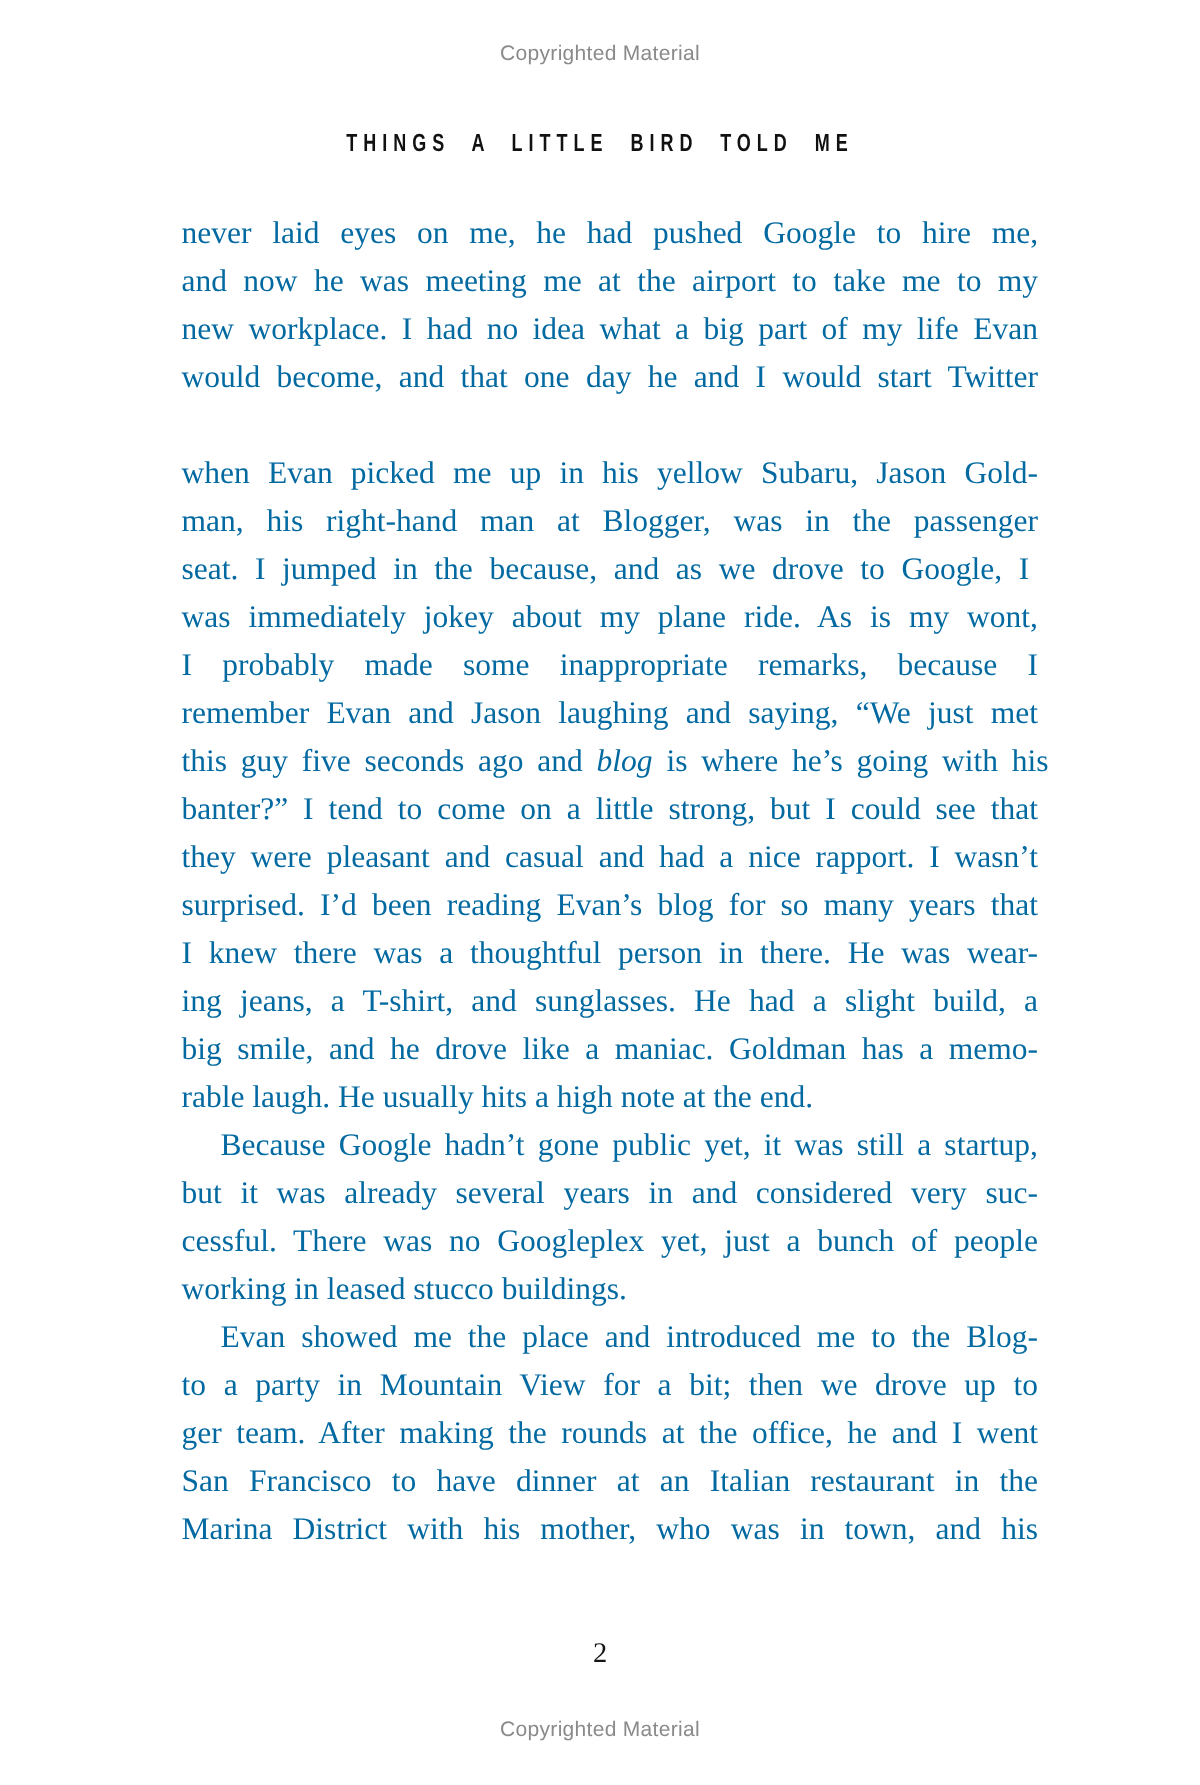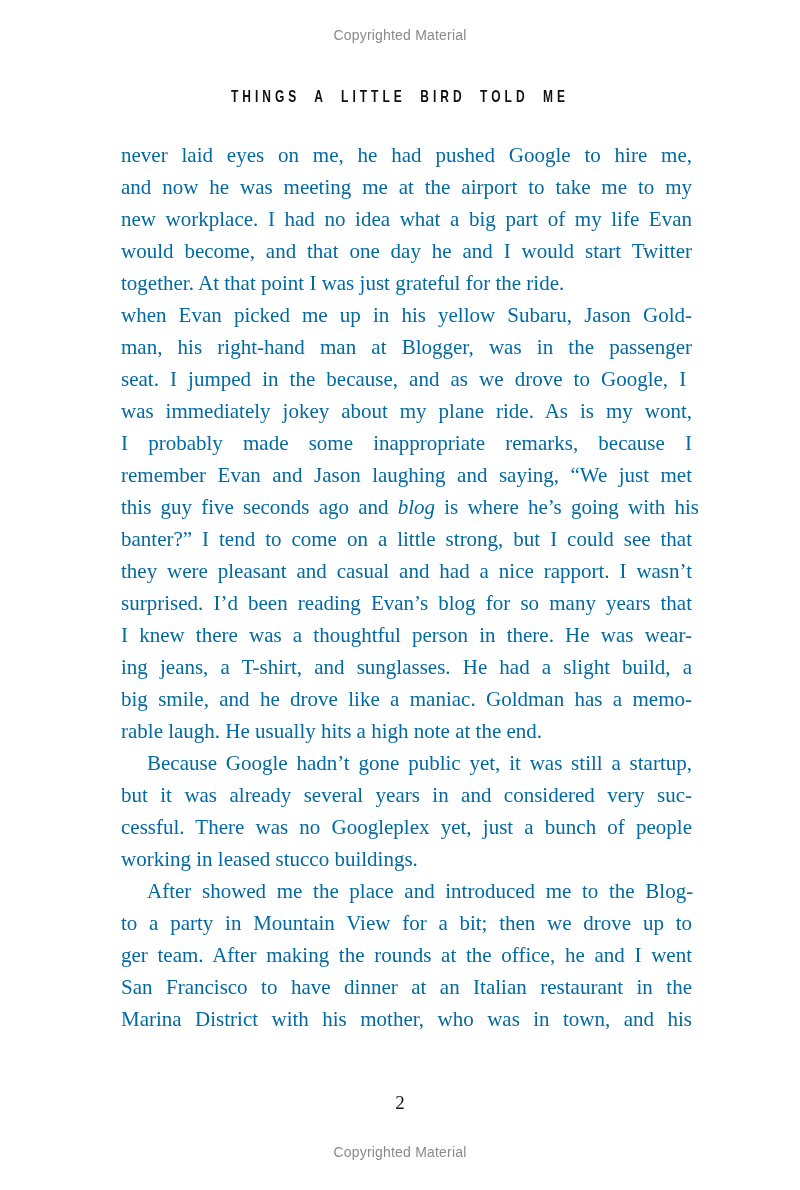--- a/index.html
+++ b/index.html
@@ -79,24 +79,23 @@
   <div class="copyright top">Copyrighted Material</div>
 
   <div class="running-head">THINGS A LITTLE BIRD TOLD ME</div>
 
   <div class="body-text">
       <div class="para">
         <div class="line" style="word-spacing: 8.59659px;"><span>never laid eyes on me, he had pushed Google to hire me,</span></div>
         <div class="line" style="word-spacing: 5.65865px;"><span>and now he was meeting me at the airport to take me to my</span></div>
         <div class="line" style="word-spacing: 4.35938px;"><span>new workplace. I had no idea what a big part of my life Evan</span></div>
         <div class="line" style="word-spacing: 5.63494px;"><span>would become, and that one day he and I would start Twitter</span></div>
-        <div class="line last"><span>together. At that point I was just grateful for the ride.</span></div>
       </div>
       <div class="para">
-        <div class="line" style="word-spacing: 6.88281px;"><span>when Evan picked me up in his yellow Subaru, Jason Gold-</span></div>
+        <div class="line" style="word-spacing: 6.88281px; margin-top: 32px;"><span>when Evan picked me up in his yellow Subaru, Jason Gold-</span></div>
         <div class="line" style="word-spacing: 9.94792px;"><span>man, his right-hand man at Blogger, was in the passenger</span></div>
         <div class="line" style="word-spacing: 5.83854px;"><span>seat. I jumped in the because, and as we drove to Google, I</span></div>
         <div class="line" style="word-spacing: 6.70781px;"><span>was immediately jokey about my plane ride. As is my wont,</span></div>
         <div class="line" style="word-spacing: 14.9308px;"><span>I probably made some inappropriate remarks, because I</span></div>
         <div class="line" style="word-spacing: 6.22049px;"><span>remember Evan and Jason laughing and saying, “We just met</span></div>
         <div class="line" style="word-spacing: 3.9349px;"><span>this guy five seconds ago and <em>blog</em> is where he’s going with his</span></div>
         <div class="line" style="word-spacing: 4.71755px;"><span>banter?” I tend to come on a little strong, but I could see that</span></div>
         <div class="line" style="word-spacing: 4.66051px;"><span>they were pleasant and casual and had a nice rapport. I wasn’t</span></div>
         <div class="line" style="word-spacing: 4.90625px;"><span>surprised. I’d been reading Evan’s blog for so many years that</span></div>
         <div class="line" style="word-spacing: 5.93324px;"><span>I knew there was a thoughtful person in there. He was wear-</span></div>
@@ -104,21 +103,21 @@
         <div class="line" style="word-spacing: 5.09659px;"><span>big smile, and he drove like a maniac. Goldman has a memo-</span></div>
         <div class="line last"><span>rable laugh. He usually hits a high note at the end.</span></div>
       </div>
       <div class="para">
         <div class="line indent" style="word-spacing: 3.56562px; text-align: center;"><span>Because Google hadn’t gone public yet, it was still a startup,</span></div>
         <div class="line" style="word-spacing: 7.18594px;"><span>but it was already several years in and considered very suc-</span></div>
         <div class="line" style="word-spacing: 5.93594px;"><span>cessful. There was no Googleplex yet, just a bunch of people</span></div>
         <div class="line last"><span>working in leased stucco buildings.</span></div>
       </div>
       <div class="para">
-        <div class="line indent" style="word-spacing: 5.39687px;"><span>After showed me the place and introduced me to the Blog-</span></div>
+        <div class="line indent" style="word-spacing: 5.39687px;"><span>Evan showed me the place and introduced me to the Blog-</span></div>
         <div class="line" style="word-spacing: 6.5px;"><span>to a party in Mountain View for a bit; then we drove up to</span></div>
         <div class="line" style="word-spacing: 4.46354px;"><span>ger team. After making the rounds at the office, he and I went</span></div>
         <div class="line" style="word-spacing: 8.23281px;"><span>San Francisco to have dinner at an Italian restaurant in the</span></div>
         <div class="line" style="word-spacing: 8.18906px;"><span>Marina District with his mother, who was in town, and his</span></div>
       </div>
     </div>
 
   <div class="page-number">2</div>
 
   <div class="copyright bottom">Copyrighted Material</div>

